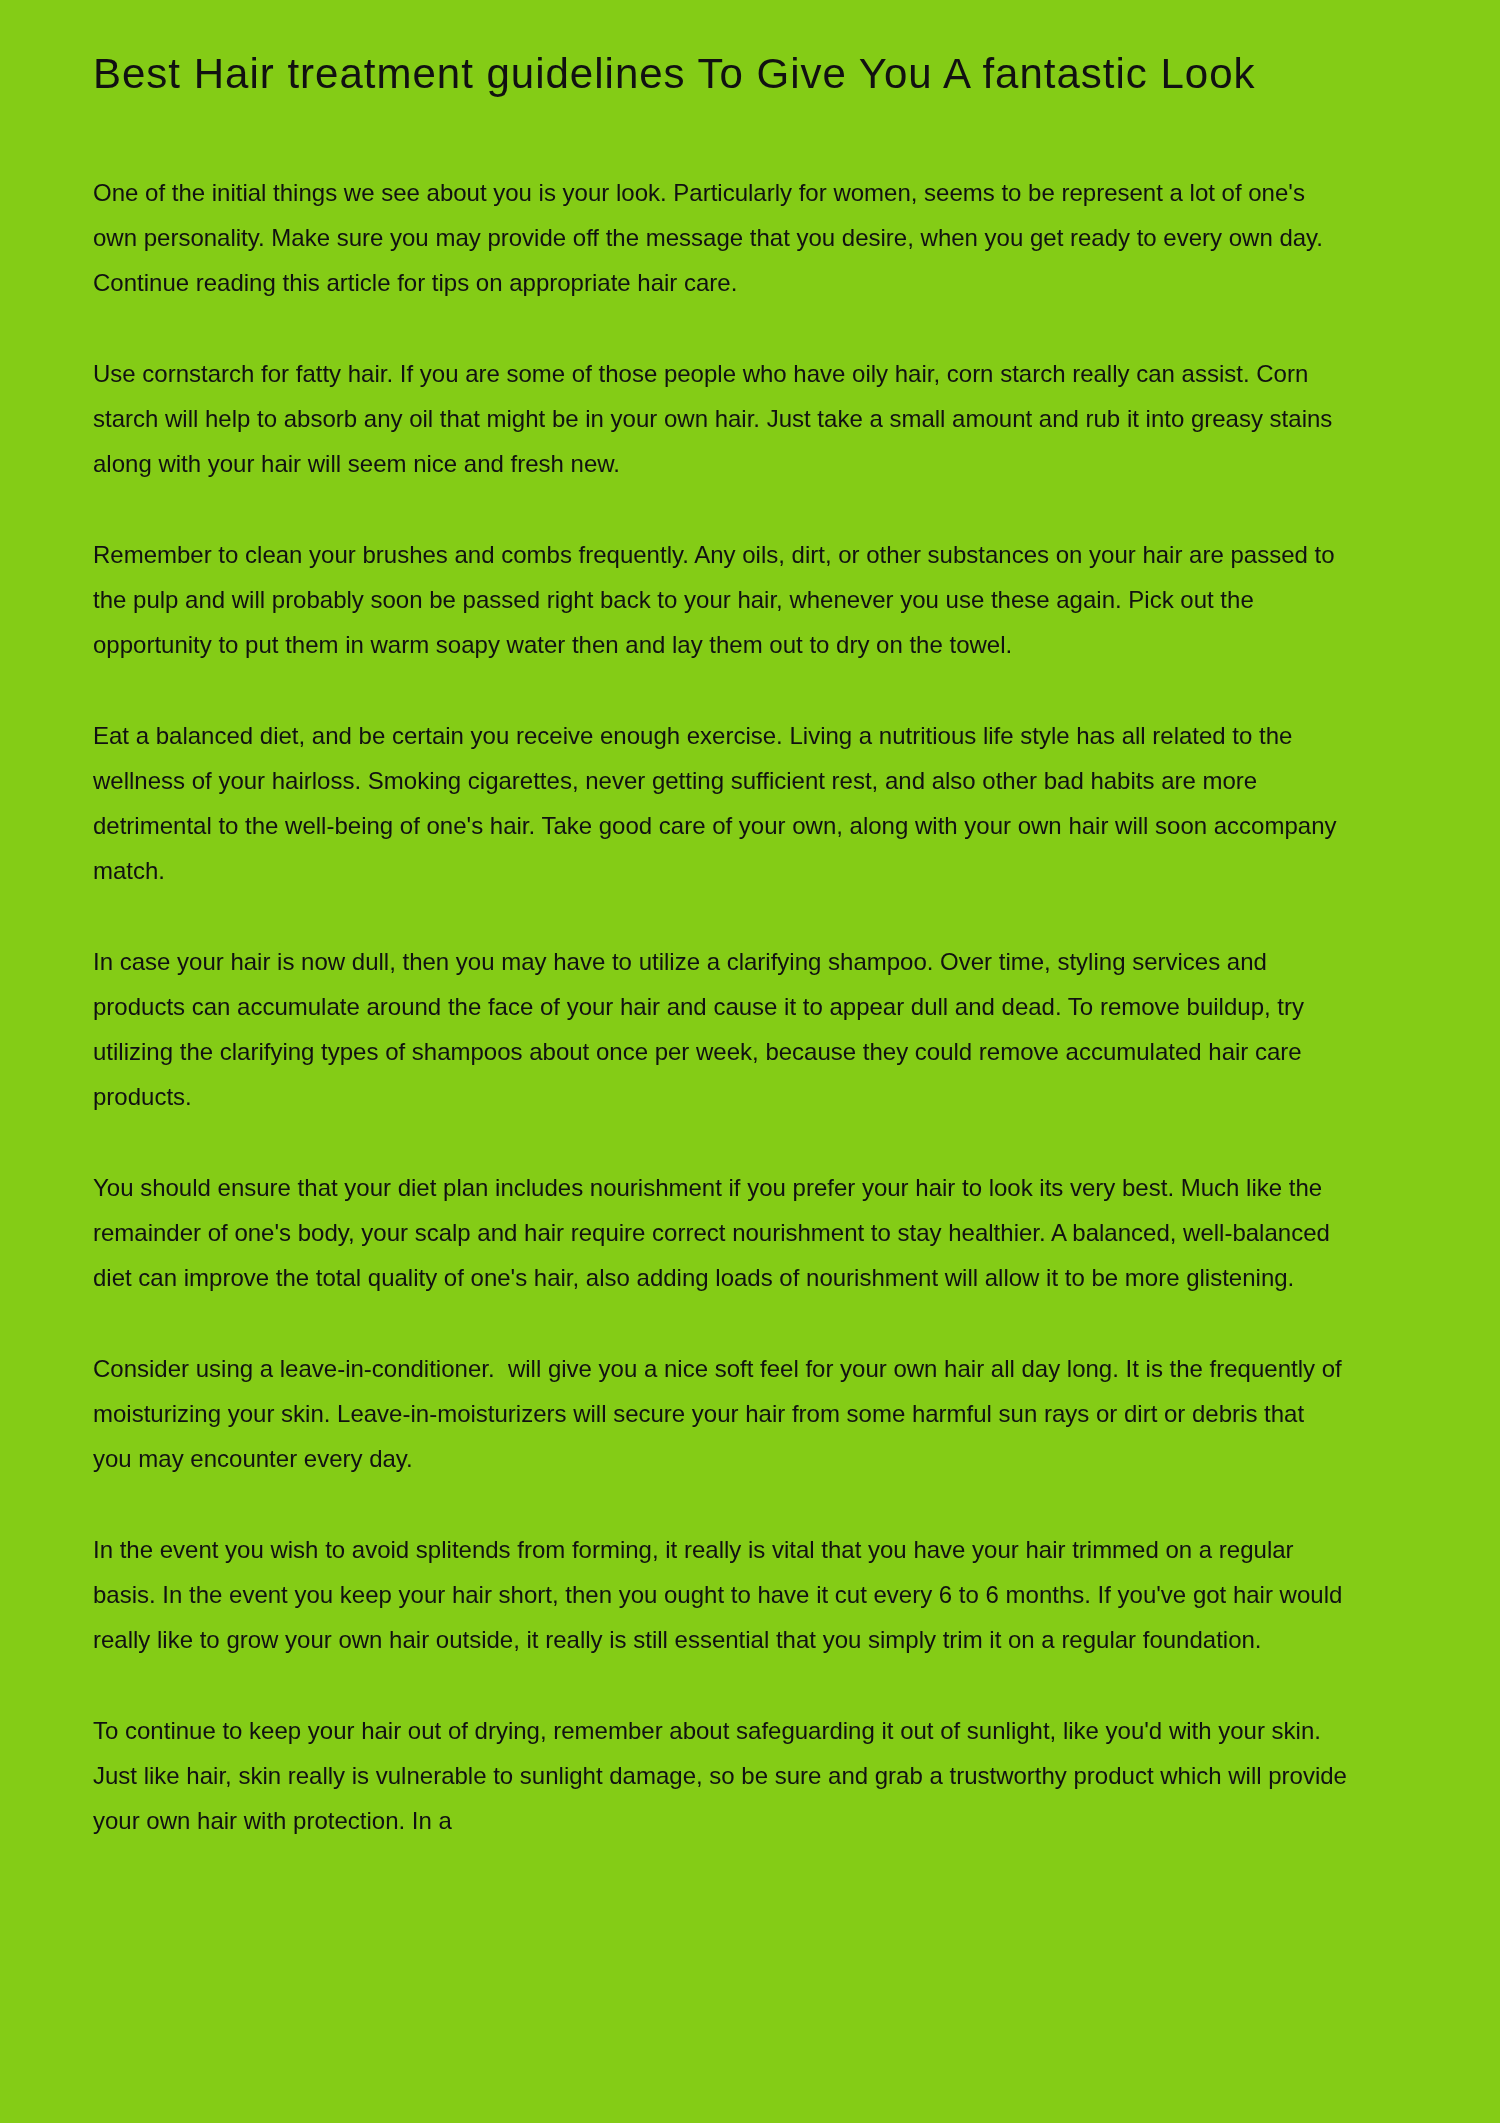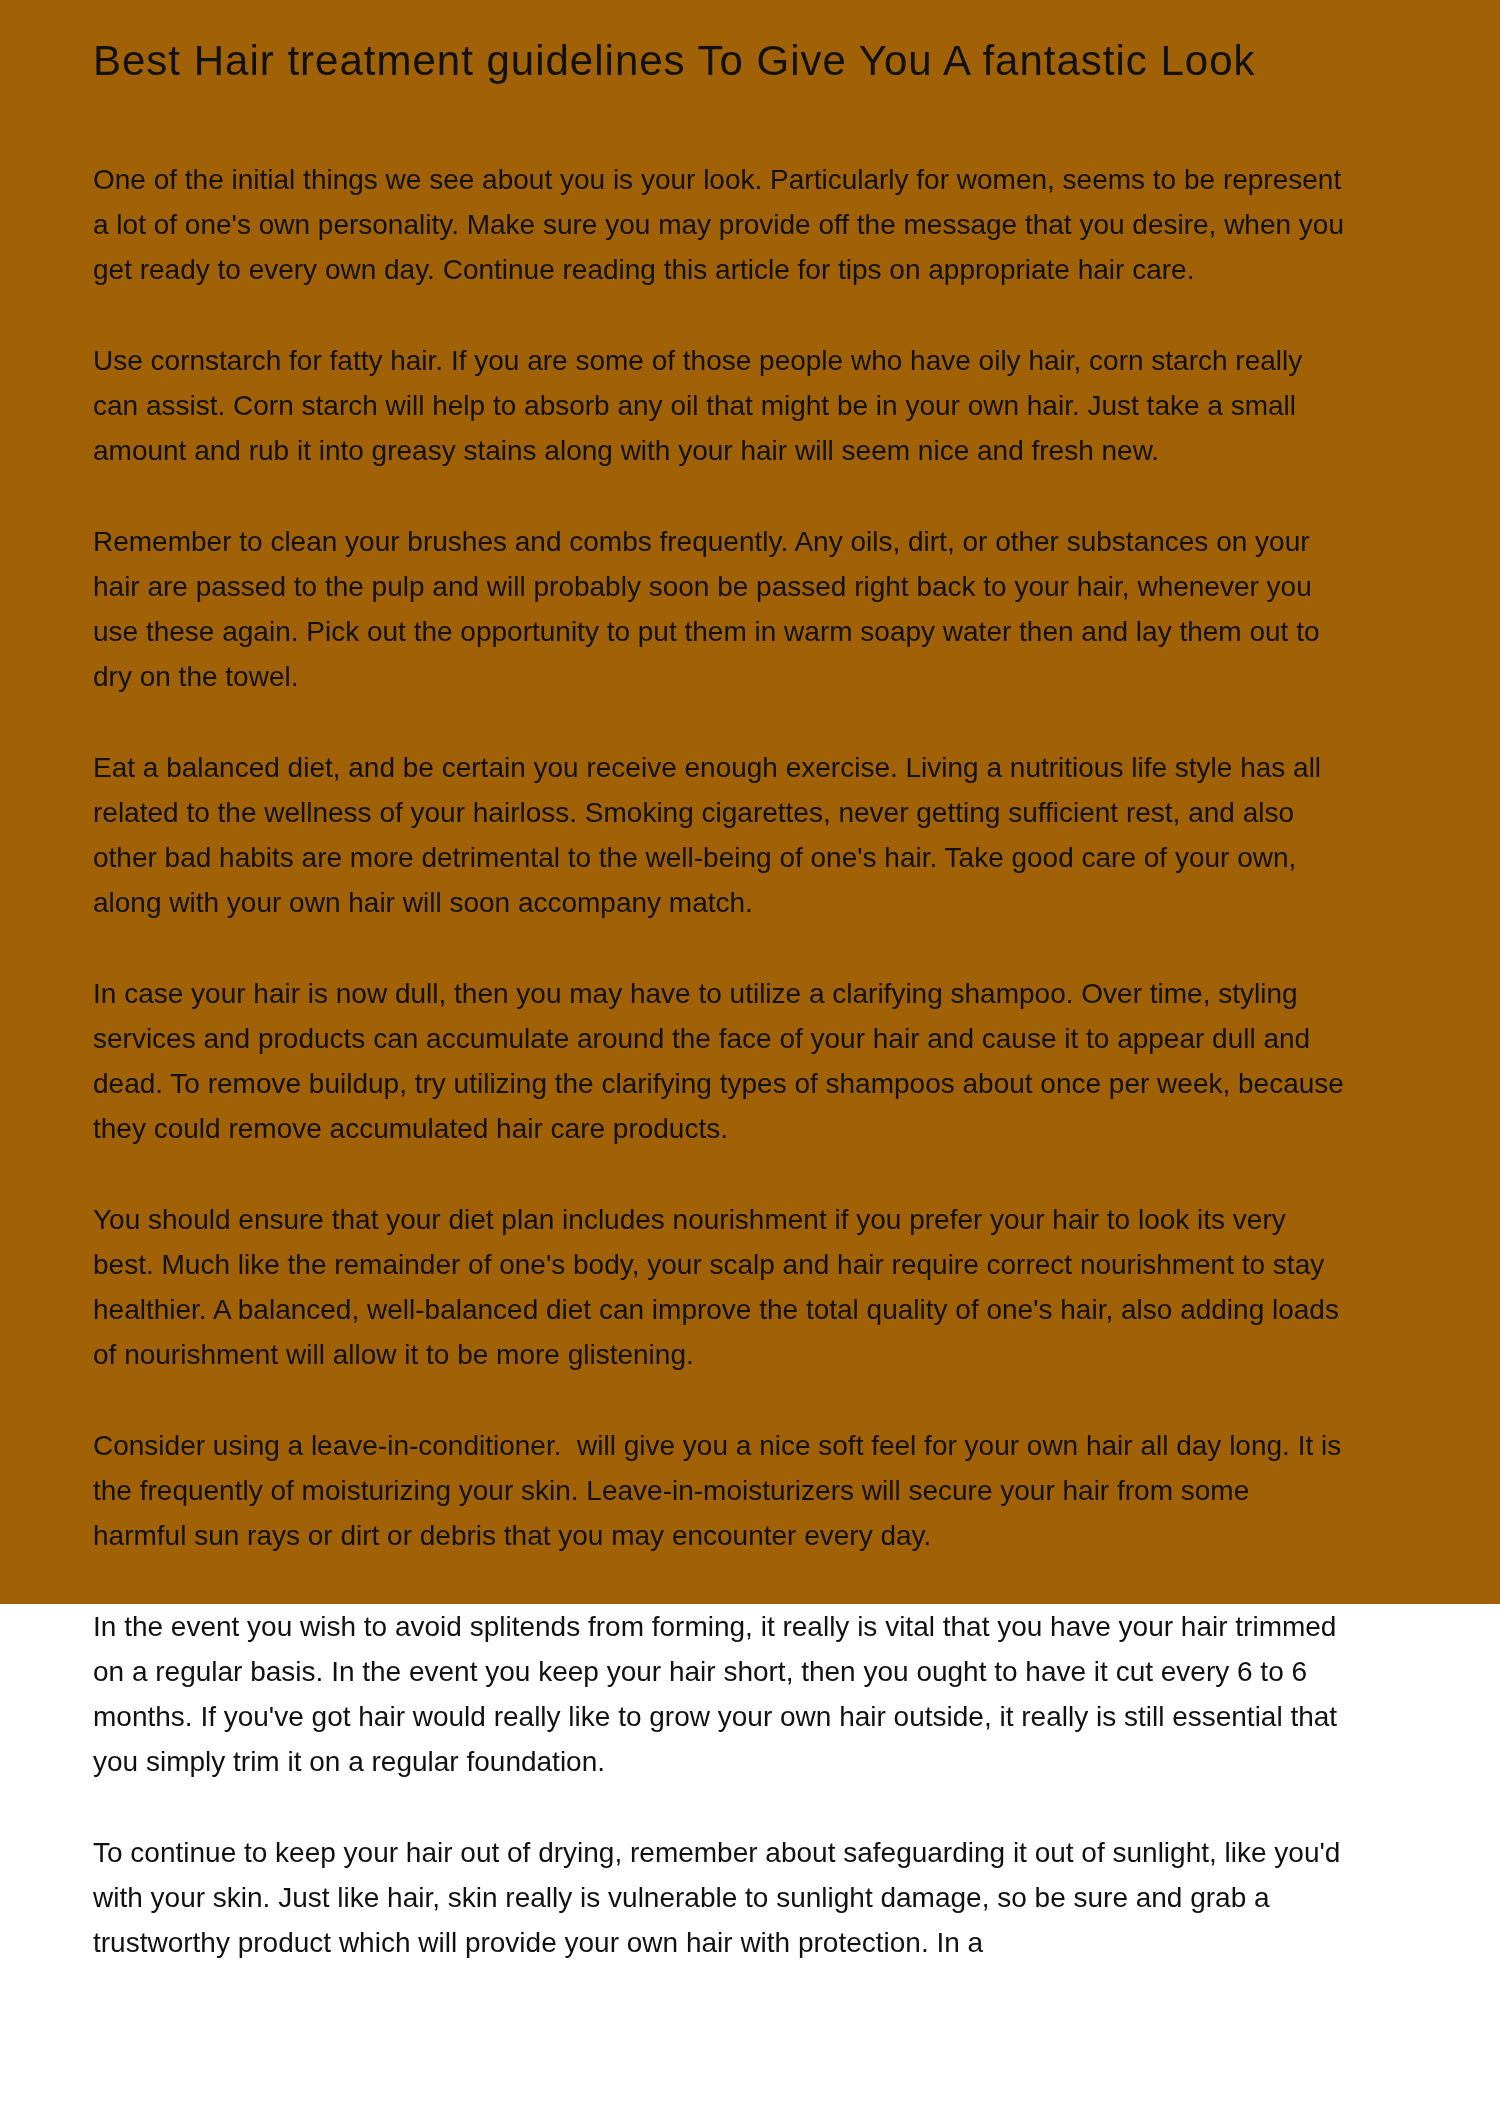--- a/index.html
+++ b/index.html
@@ -6,40 +6,40 @@
     margin: 0;
     padding: 0;
     background: #ffffff;
     width: 1500px;
     height: 2123px;
     overflow: hidden;
   }
   .page {
     box-sizing: border-box;
     width: 1500px;
-    height: 1604px;
-    padding: 35px 0 0 93px;
-    background: #a16207;
+    height: 2123px;
+    padding: 48px 0 0 93px;
+    background: #84cc16;
     font-family: "Liberation Sans", sans-serif;
     color: #111111;
   }
   h1.article-title {
     margin: 0 0 70px 0;
     font-family: "Liberation Sans", sans-serif;
     font-size: 42px;
     line-height: 52px;
     font-weight: 400;
     letter-spacing: 1px;
     color: #111111;
     white-space: nowrap;
   }
   .article-body p {
     width: 1255px;
     margin: 0 0 46px 0;
-    font-size: 28px;
+    font-size: 24px;
     line-height: 45px;
     font-weight: 400;
     color: #111111;
     white-space: pre-wrap;
     text-align: left;
   }
 </style>
 </head>
 <body>
 

